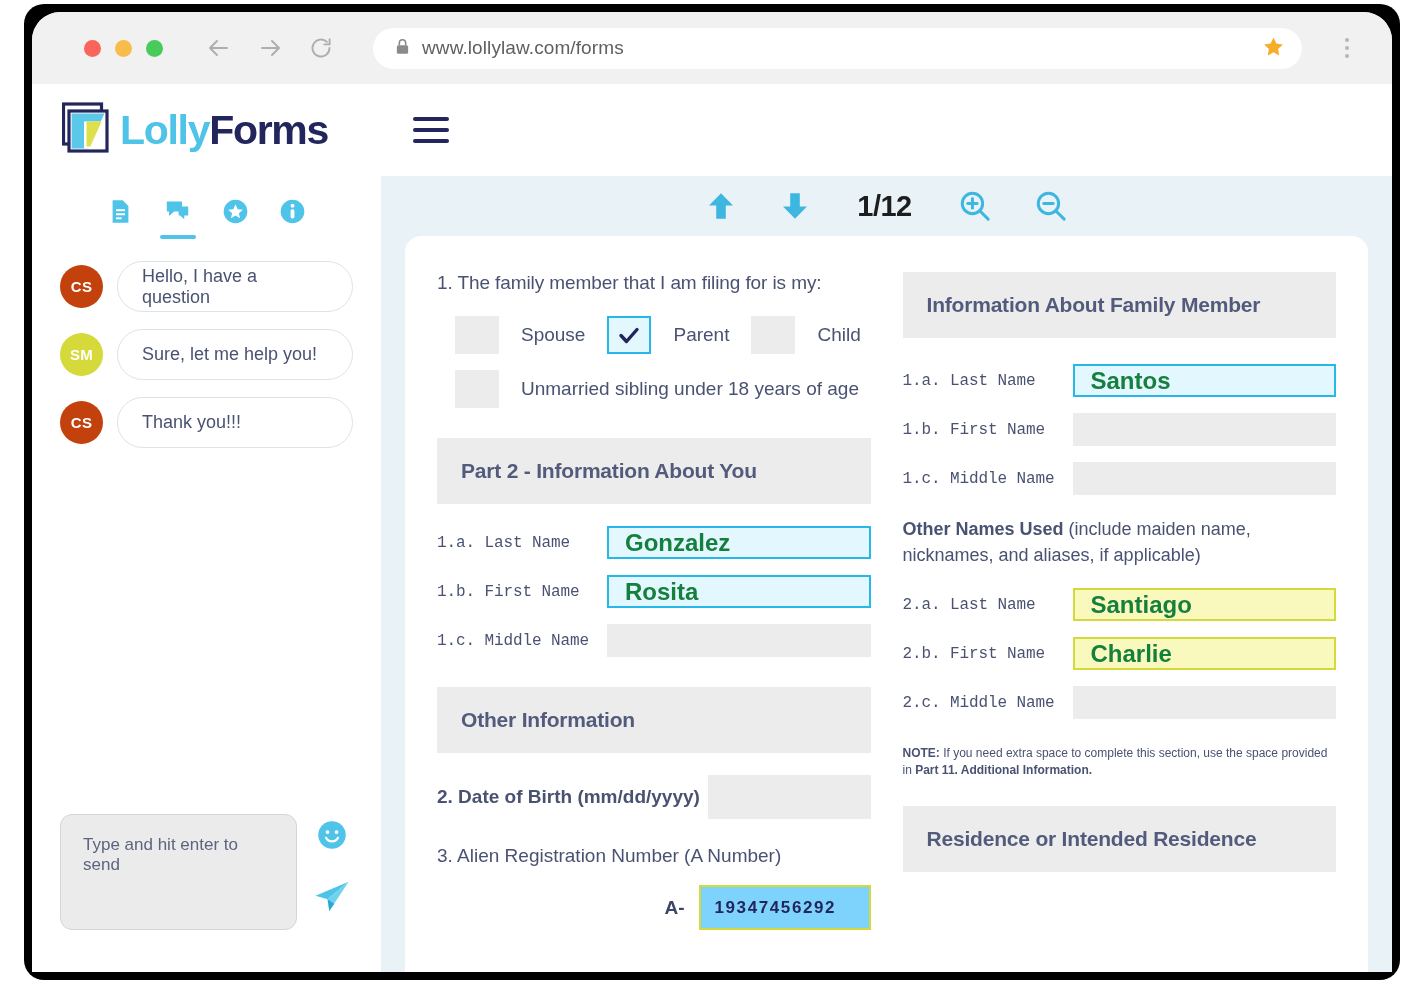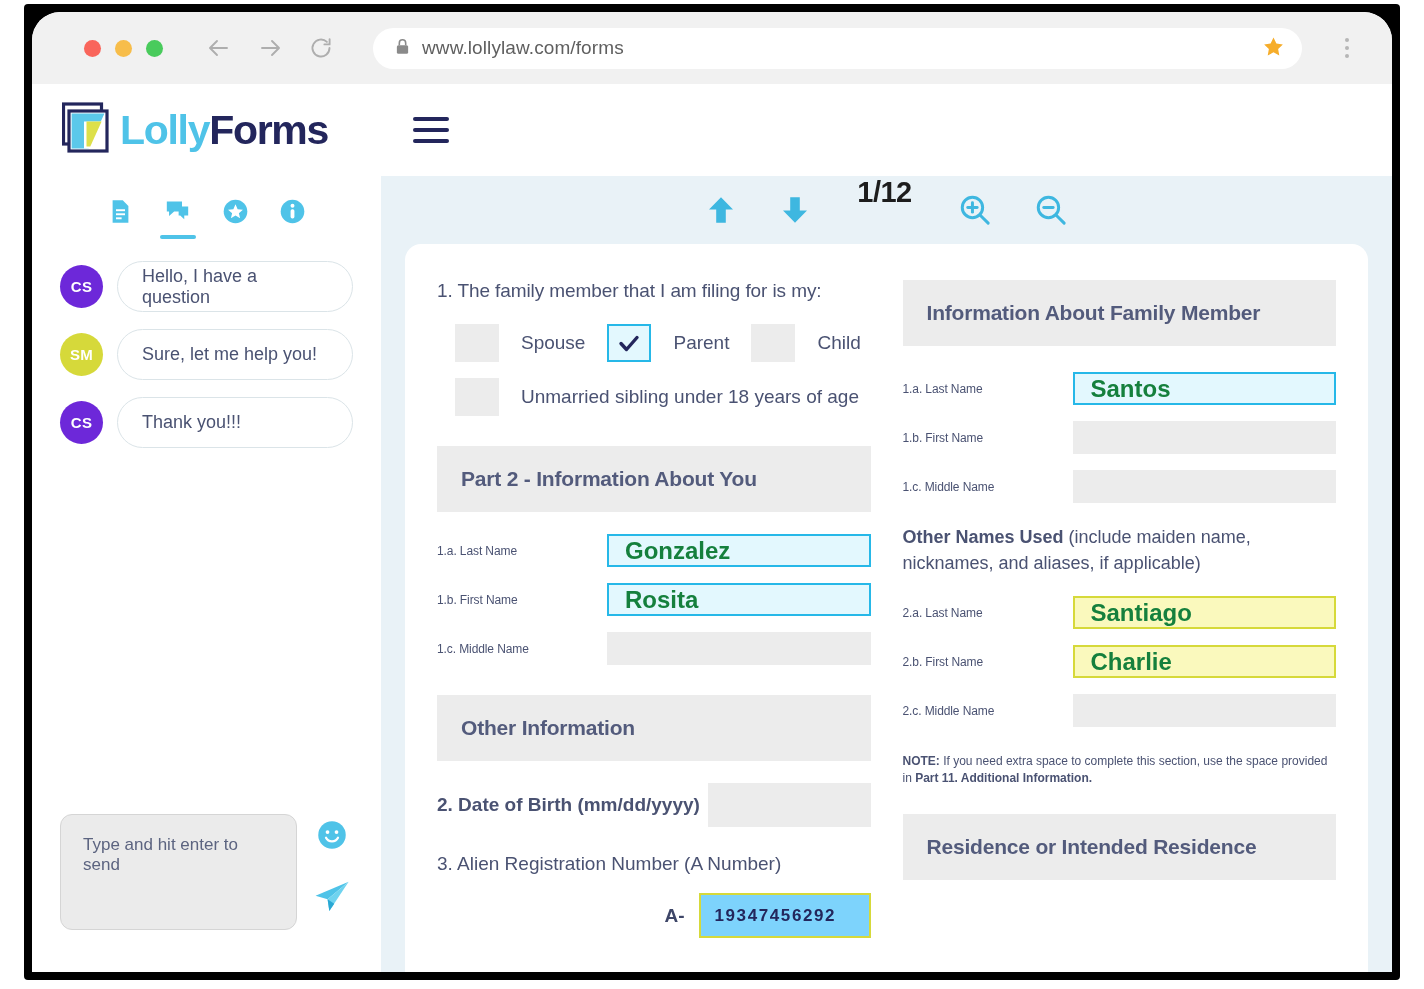--- a/index.html
+++ b/index.html
@@ -11,21 +11,21 @@
     font-family: "Liberation Sans", sans-serif;
     overflow: hidden;
   }
 
   
   #device-frame {
     position: absolute;
     left: 24px; top: 4px;
     width: 1376px; height: 976px;
     background: #000000;
-    border-radius: 4px;
+    border-radius: 20px;
     overflow: hidden;
   }
   #browser-window {
     position: absolute;
     left: 8px; top: 8px;
     width: 1360px; height: 960px;
     background: #ffffff;
     border-radius: 28px 28px 0 0;
     overflow: hidden;
   }
@@ -116,21 +116,21 @@
   }
 
   #chat-list { padding: 22px 28px 0 28px; display: flex; flex-direction: column; gap: 17px; }
   .chat-row { display: flex; align-items: center; gap: 14px; }
   .avatar {
     width: 43px; height: 43px; border-radius: 50%;
     flex: 0 0 auto;
     display: flex; align-items: center; justify-content: center;
     color: #ffffff; font-size: 15px; font-weight: bold; letter-spacing: 0.3px;
   }
-  .avatar.cs { background: #6d28d9; }
+  .avatar.cs { background: #c2410c; }
   .avatar.sm { background: #d6d93a; }
   .bubble {
     flex: 1;
     min-height: 51px;
     border: 1.5px solid #dbe4e8;
     border-radius: 26px;
     display: flex; align-items: center;
     padding: 0 24px;
     font-size: 18px;
     color: #4a5272;
@@ -185,22 +185,23 @@
   #hamburger { width: 36px; cursor: pointer; display: flex; flex-direction: column; gap: 7px; }
   #hamburger i { display: block; height: 4px; border-radius: 2px; background: #23265c; }
 
   #viewer {
     flex: 1;
     background: #e9f2f7;
     padding: 0 16px;
     overflow: hidden;
   }
   #viewer-toolbar {
-    height: 68px;
-    display: flex;
+    height: 60px;
+    display: flex;
+    align-items: center;
     justify-content: center;
     gap: 42px;
   }
   .tool-btn { cursor: pointer; display: flex; align-items: center; justify-content: center; }
   .tool-btn svg { display: block; }
   #page-indicator {
     font-size: 29px;
     font-weight: bold;
     color: #1d1d1d;
     letter-spacing: -0.5px;
@@ -243,25 +244,26 @@
     padding-left: 24px;
     font-size: 21px;
     font-weight: bold;
     color: #535b7c;
     letter-spacing: -0.2px;
     margin-bottom: 22px;
   }
 
   .field-row { display: flex; align-items: center; margin-bottom: 16px; }
   .field-label {
-    font-size: 12px;
+    font-size: 16px;
     color: #4a5272;
     flex: 0 0 auto;
     width: 170px;
     letter-spacing: -0.1px;
+    font-family: Liberation Mono, monospace;
   }
   .field-box {
     flex: 1;
     height: 33px;
     background: #ececec;
     display: flex; align-items: center;
     padding: 0 16px;
     font-size: 24px;
     font-weight: bold;
     color: #15803d;

